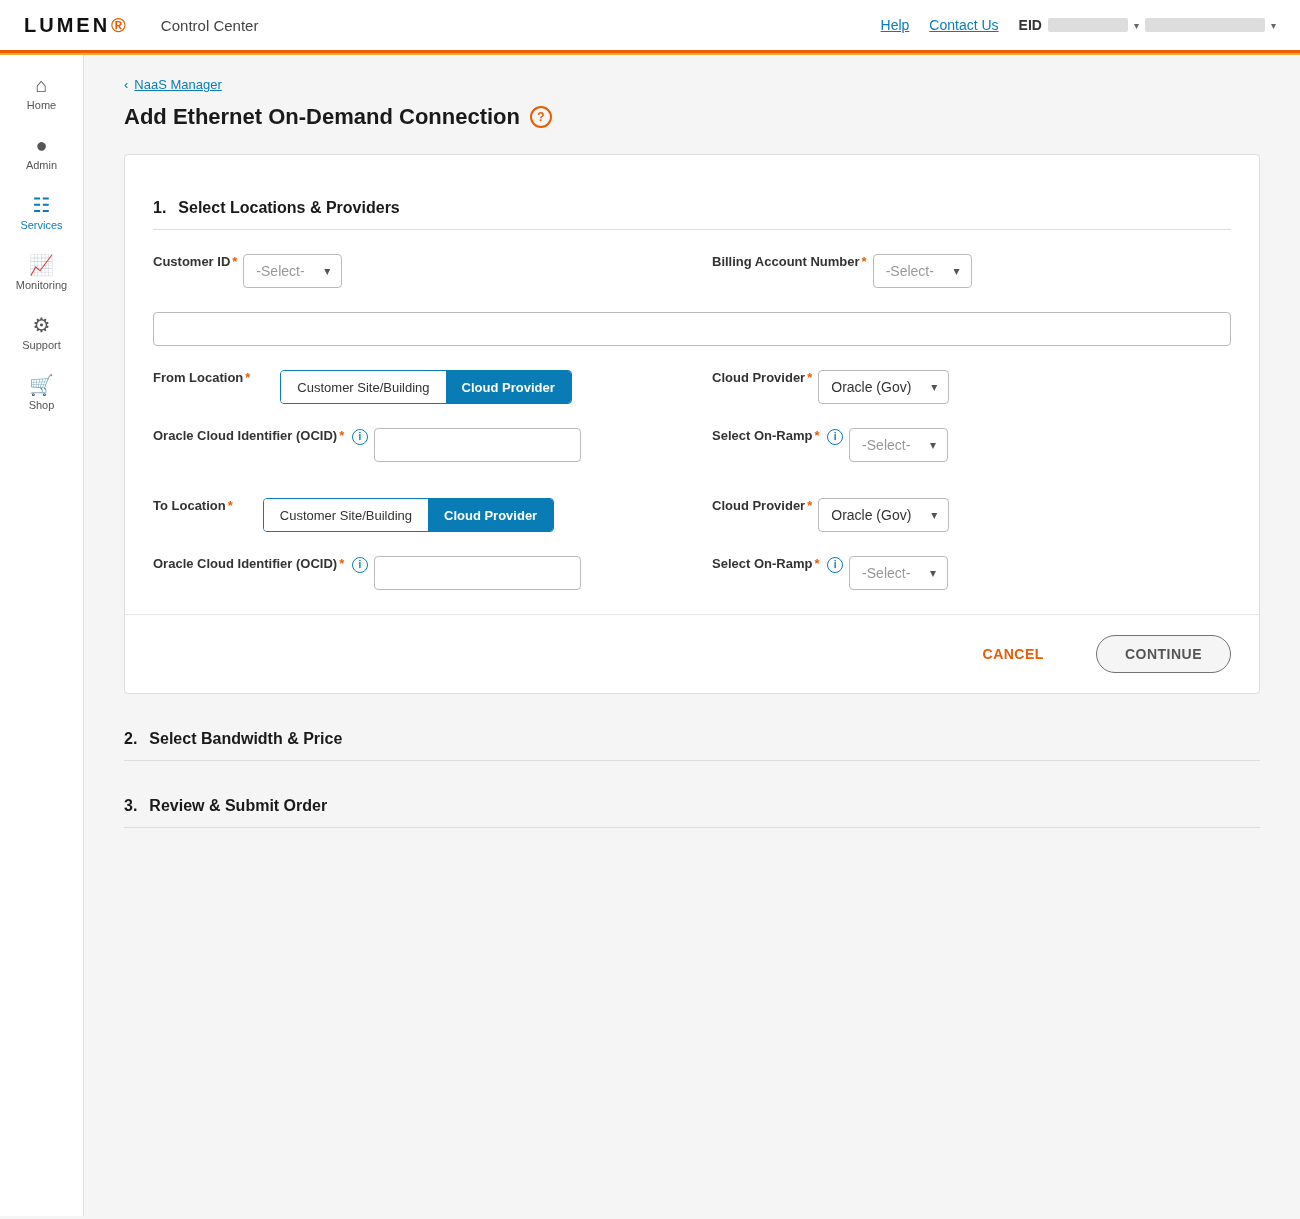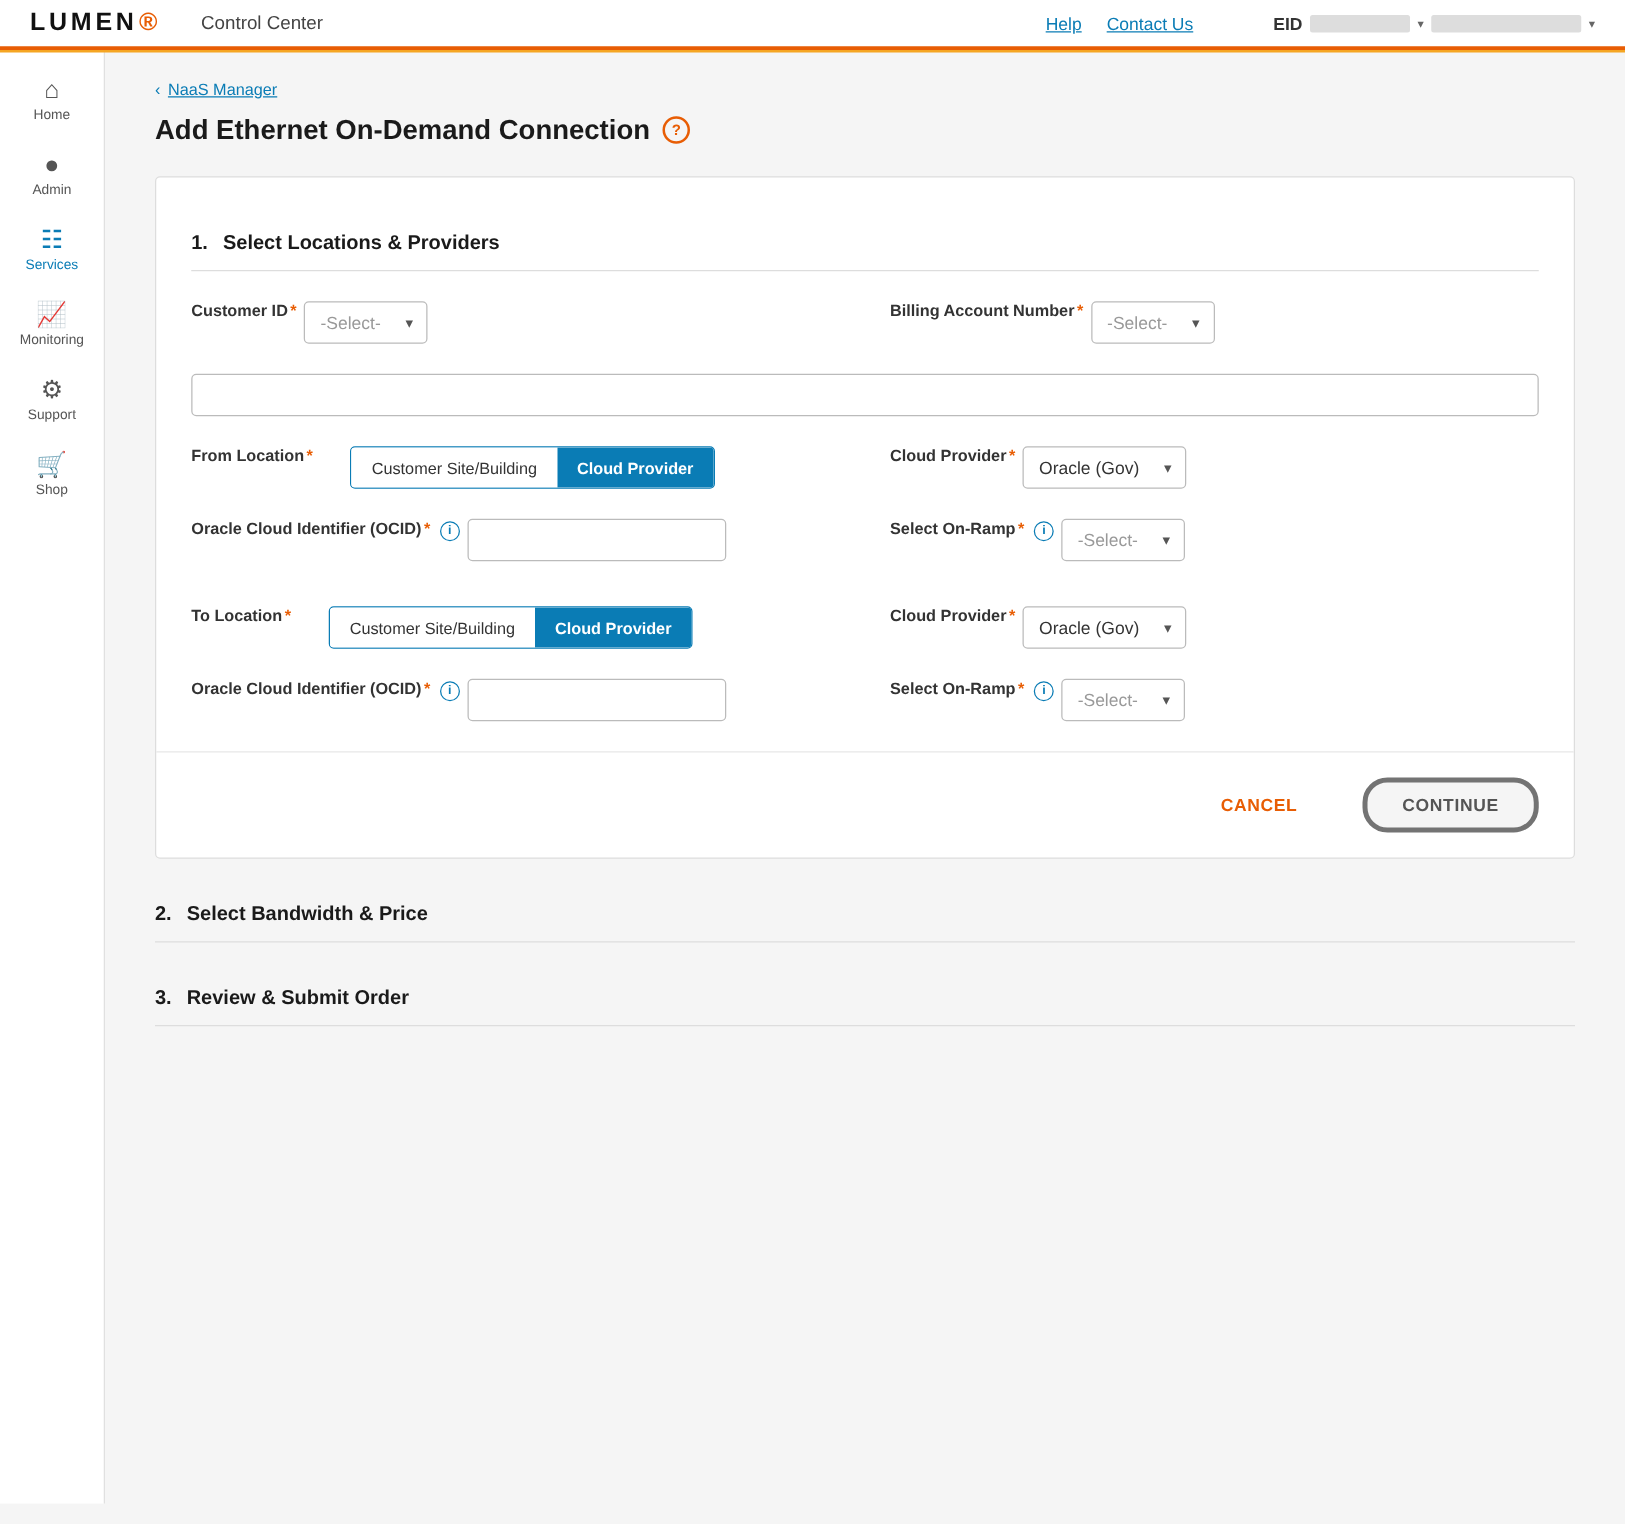--- a/index.html
+++ b/index.html
@@ -5,21 +5,21 @@
     * { box-sizing: border-box; margin: 0; padding: 0; }
     body { font-family: Arial, sans-serif; background: #f5f5f5; color: #333; font-size: 14px; }
 
     
     .top-nav {
       background: #fff;
       border-bottom: 3px solid #e85d04;
       display: flex;
       align-items: center;
       padding: 0 24px;
-      height: 40px;
+      height: 53px;
       position: relative;
     }
     .top-nav::after {
       content: '';
       position: absolute;
       bottom: -5px;
       left: 0; right: 0;
       height: 2px;
       background: #f5a623;
     }
@@ -51,21 +51,20 @@
       text-decoration: underline;
       cursor: pointer;
       font-size: 14px;
     }
     .eid-section {
       display: flex;
       align-items: center;
       gap: 6px;
       font-size: 14px;
       color: #555;
-      margin-left: 44px;
     }
     .eid-label { font-weight: 600; color: #333; }
     .eid-value { background: #ddd; color: #ddd; border-radius: 2px; min-width: 80px; height: 14px; display: inline-block; }
     .user-value { background: #ddd; color: #ddd; border-radius: 2px; min-width: 120px; height: 14px; display: inline-block; }
     .chevron-small { font-size: 10px; color: #666; }
 
     
     .layout { display: flex; min-height: calc(100vh - 56px); }
 
     
@@ -264,21 +263,21 @@
       border: none;
       color: #e85d04;
       font-size: 14px;
       font-weight: 700;
       cursor: pointer;
       letter-spacing: 0.5px;
       padding: 8px 16px;
     }
     .btn-continue {
       background: #f5f5f5;
-      border: 4px solid #737373;
+      border: 1px solid #737373;
       border-radius: 20px;
       color: #555;
       font-size: 14px;
       font-weight: 700;
       cursor: pointer;
       letter-spacing: 0.5px;
       padding: 10px 28px;
     }
   </style>
 </head>

